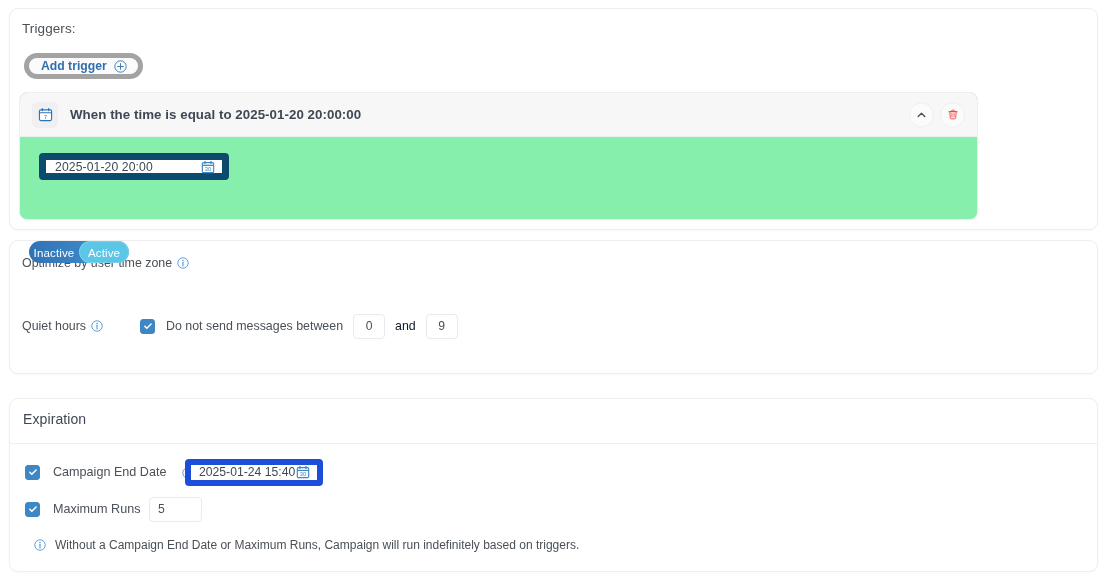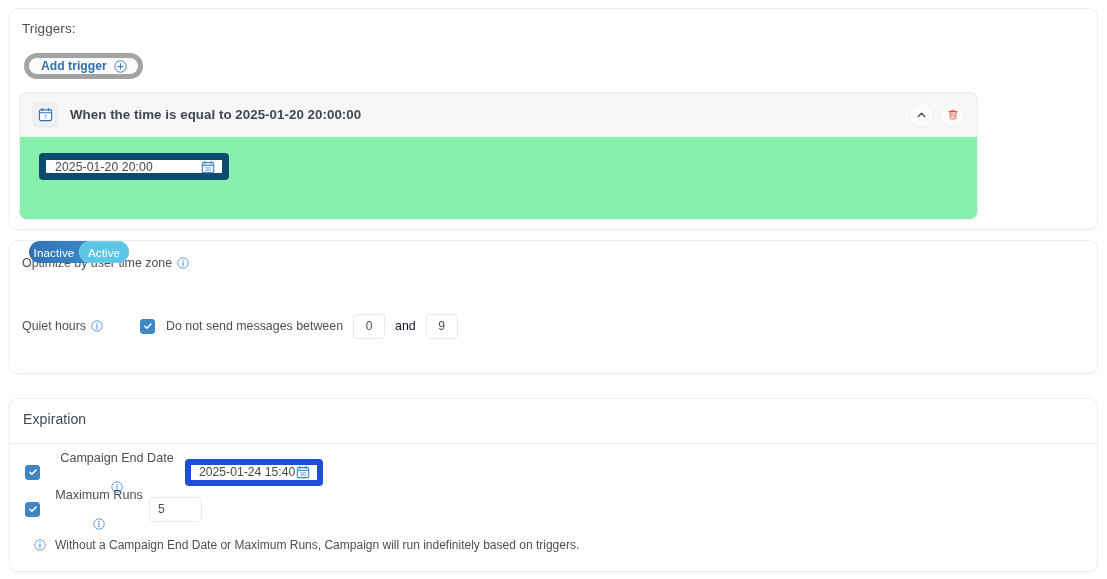--- a/index.html
+++ b/index.html
@@ -191,23 +191,22 @@
   .exp-row {
     position: absolute; left: 15px;
     display: flex; align-items: center;
     height: 26px;
   }
   #exp-row-enddate { top: 60px; }
   #exp-row-maxruns { top: 97px; }
   .exp-row .rowlabel {
     margin-left: 13px;
     font-size: 12.6px; color: #4a5057;
-    display: flex; align-items: center; gap: 16px;
+    display: flex; align-items: flex-end; gap: 16px;
     white-space: nowrap;
-    flex-direction: column;
   }
   #exp-row-enddate .rowlabel { width: 128px; }
   #exp-row-maxruns .rowlabel { width: 92px; }
   .exp-date-input {
     position: relative;
     width: 138px; height: 27px;
     border: 6px solid #1d4ed8; border-radius: 4px;
     background: #ffffff; display: flex; align-items: flex-start;
     margin-left: 4px;
   }

